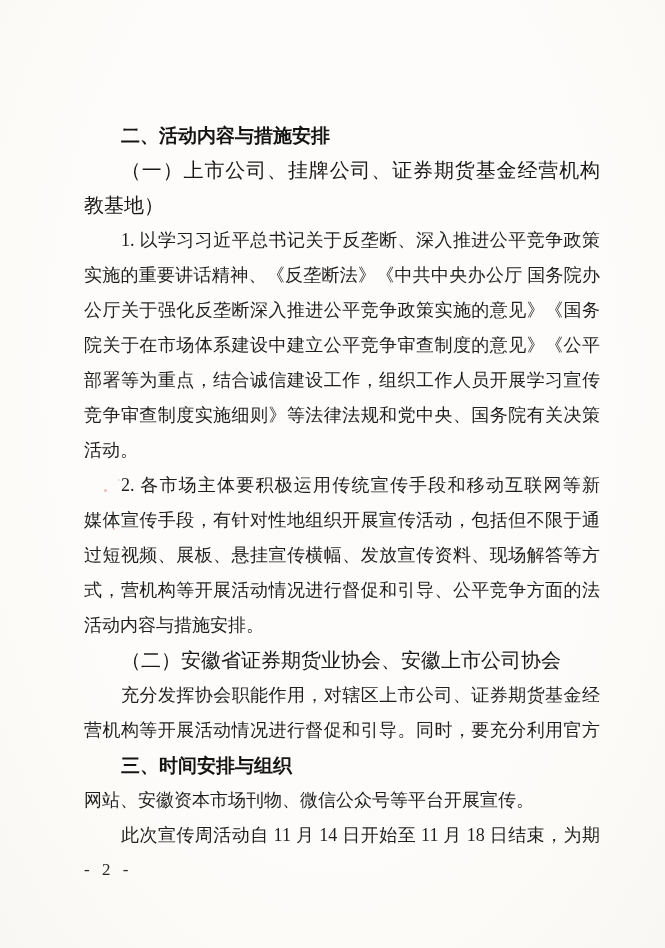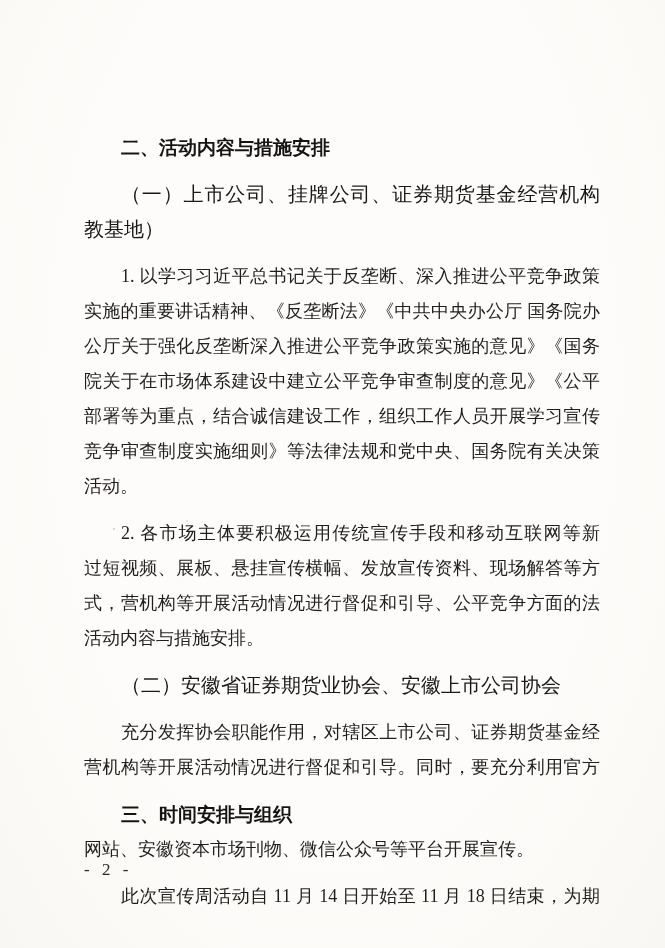--- a/index.html
+++ b/index.html
@@ -29,21 +29,21 @@
     font-size: 18px;
     white-space: nowrap;
     color: #211f1e;
   }
   .line.justify {
     white-space: normal;
     text-align: justify;
     text-align-last: justify;
     overflow: hidden;
   }
-  .line.indent { padding-left: 37px; margin-top: 12px; }
+  .line.indent { padding-left: 37px; }
   .line.heading1 {
     font-family: "Liberation Sans", "DejaVu Sans", sans-serif;
     font-weight: 700;
     font-size: 19px;
     color: #141413;
   }
   .line.heading2 {
     font-weight: 400;
     font-size: 20px;
     color: #1a1817;
@@ -73,20 +73,21 @@
       <div class="line heading2 indent justify">（一）上市公司、挂牌公司、证券期货基金经营机构（含投</div>
       <div class="line heading2">教基地）</div>
       <div class="line body indent justify">1. 以学习习近平总书记关于反垄断、深入推进公平竞争政策</div>
       <div class="line body justify">实施的重要讲话精神、《反垄断法》《中共中央办公厅 国务院办</div>
       <div class="line body justify">公厅关于强化反垄断深入推进公平竞争政策实施的意见》《国务</div>
       <div class="line body justify">院关于在市场体系建设中建立公平竞争审查制度的意见》《公平</div>
       <div class="line body justify">部署等为重点，结合诚信建设工作，组织工作人员开展学习宣传</div>
       <div class="line body justify">竞争审查制度实施细则》等法律法规和党中央、国务院有关决策</div>
       <div class="line body">活动。</div>
       <div class="line body indent justify">2. 各市场主体要积极运用传统宣传手段和移动互联网等新</div>
+      <div class="line body justify">媒体宣传手段，有针对性地组织开展宣传活动，包括但不限于通</div>
       <div class="line body justify">过短视频、展板、悬挂宣传横幅、发放宣传资料、现场解答等方</div>
       <div class="line body justify">式，营机构等开展活动情况进行督促和引导、公平竞争方面的法规</div>
       <div class="line body">活动内容与措施安排。</div>
       <div class="line heading2 indent">（二）安徽省证券期货业协会、安徽上市公司协会</div>
       <div class="line body indent justify">充分发挥协会职能作用，对辖区上市公司、证券期货基金经</div>
       <div class="line body justify">营机构等开展活动情况进行督促和引导。同时，要充分利用官方</div>
       <div class="line heading1 indent">三、时间安排与组织</div>
       <div class="line body">网站、安徽资本市场刊物、微信公众号等平台开展宣传。</div>
       <div class="line body indent justify">此次宣传周活动自 11 月 14 日开始至 11 月 18 日结束，为期</div>
     </div>

